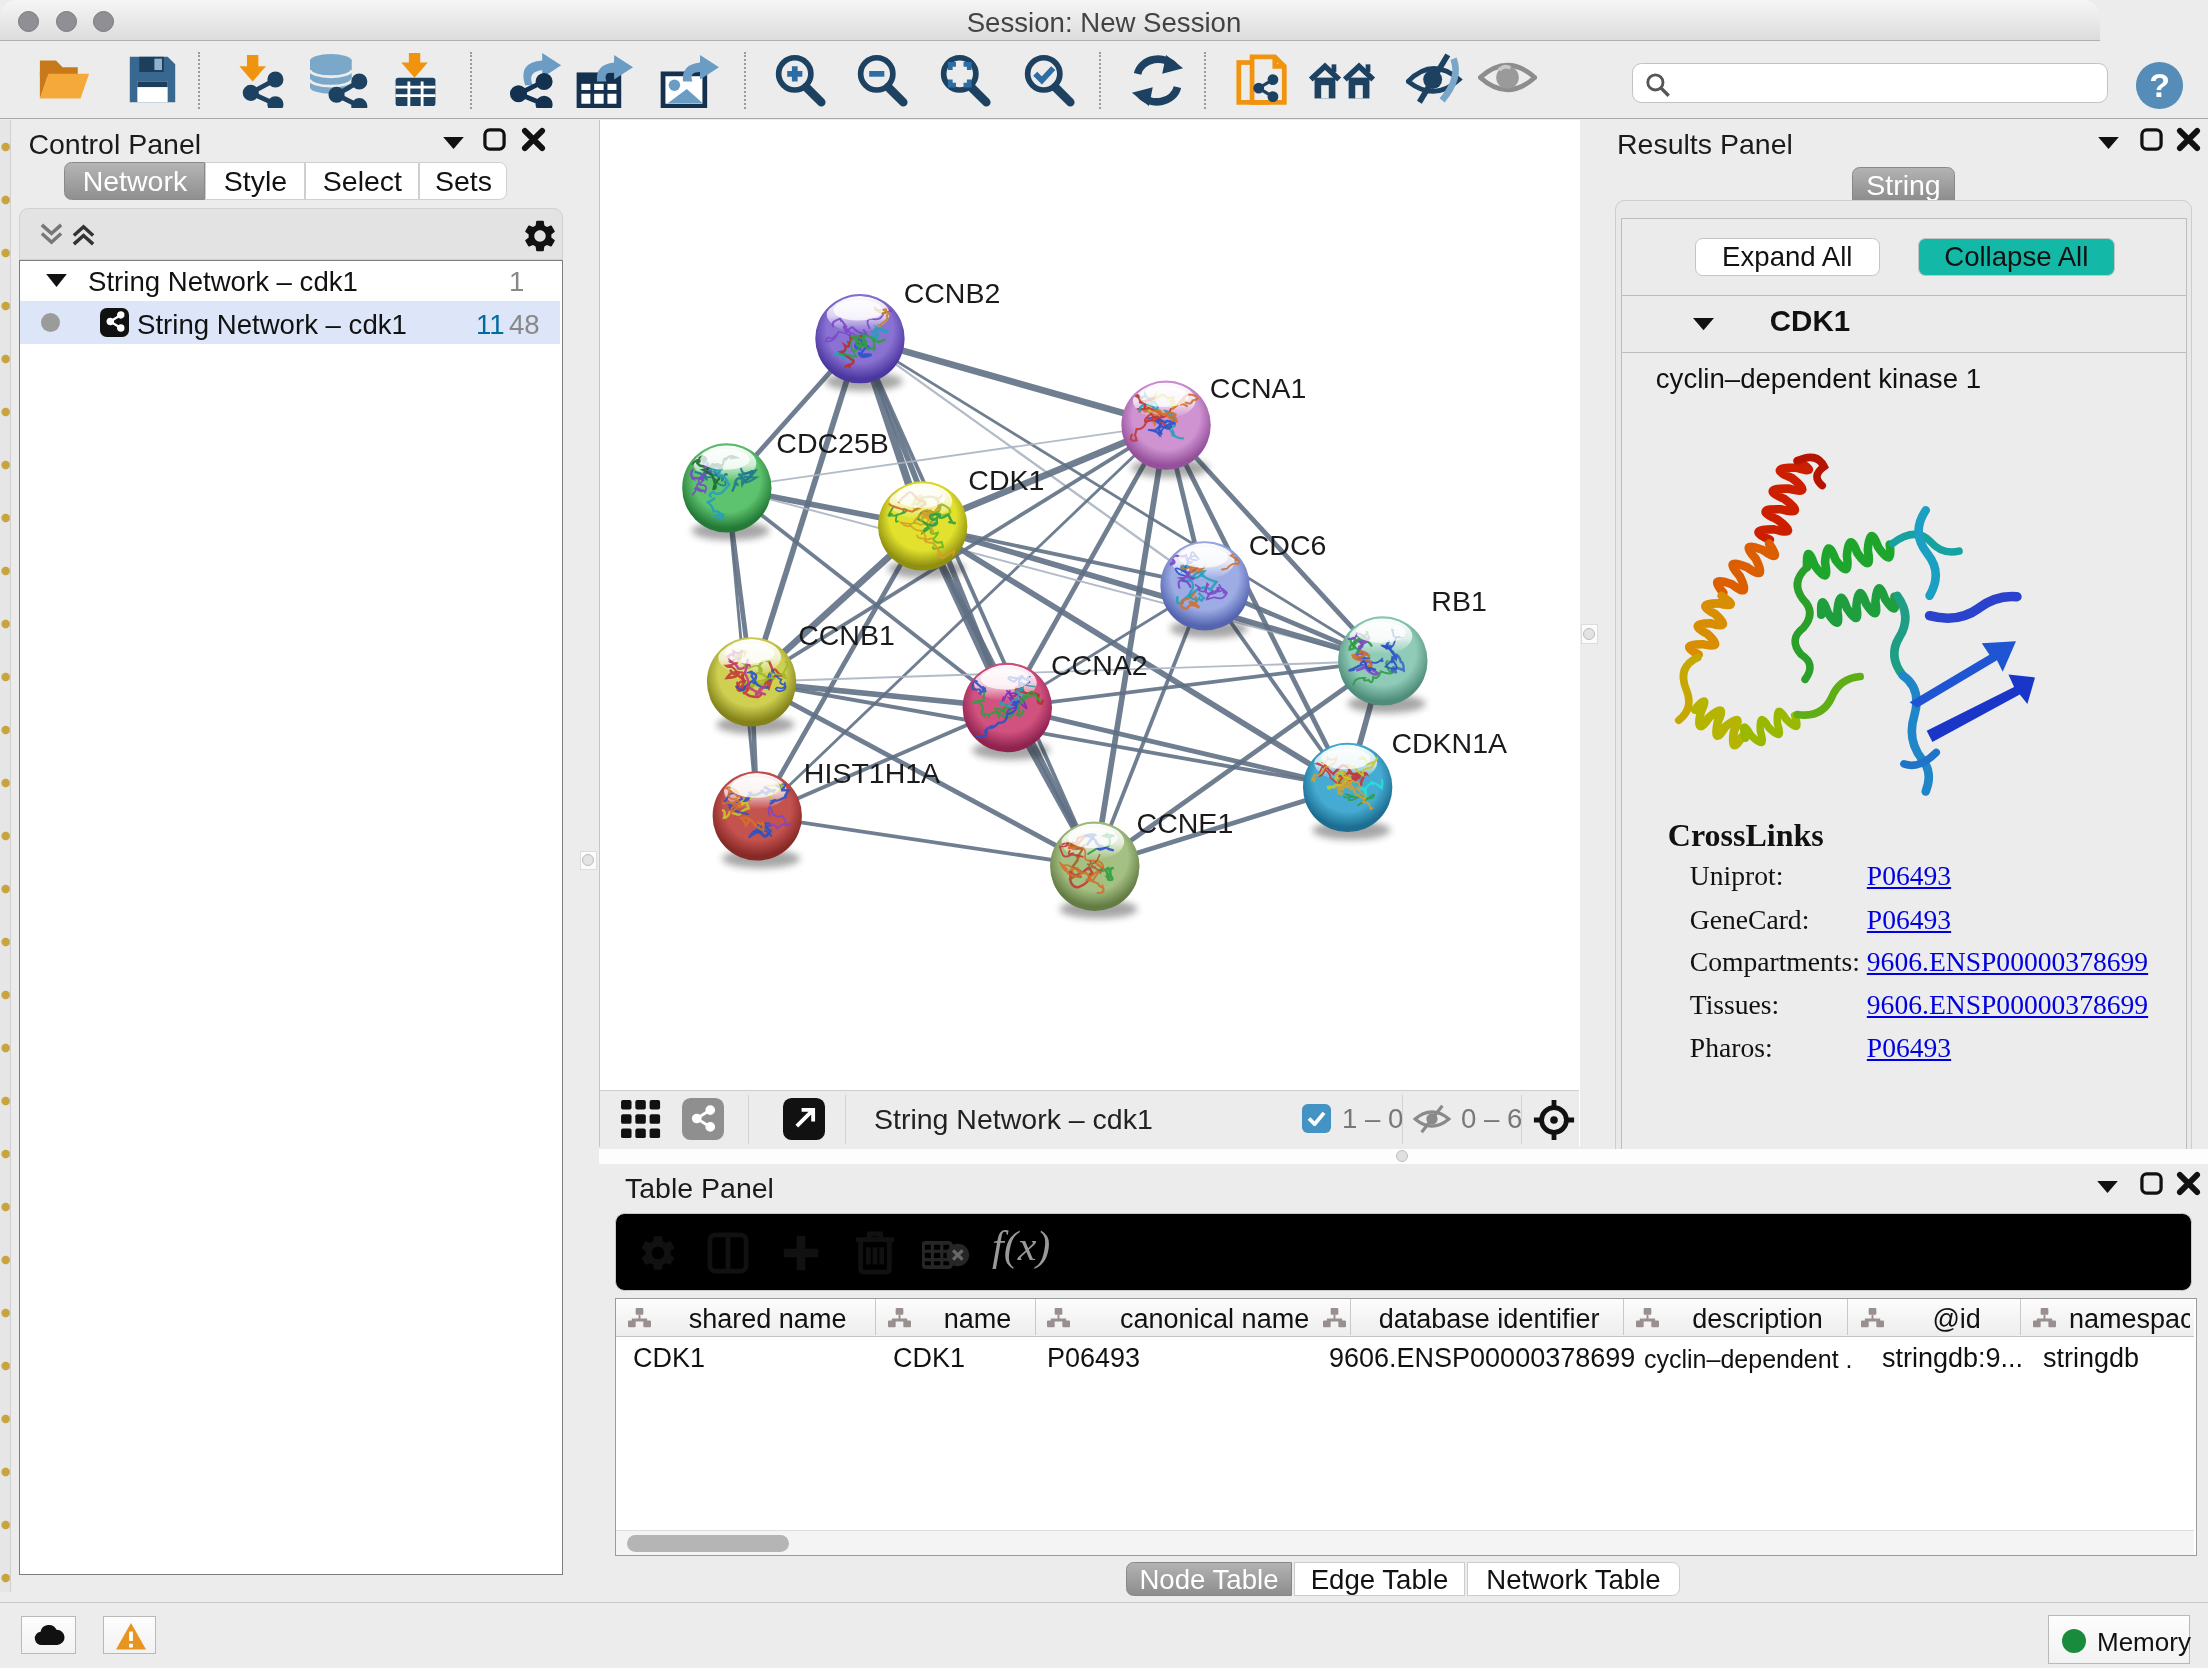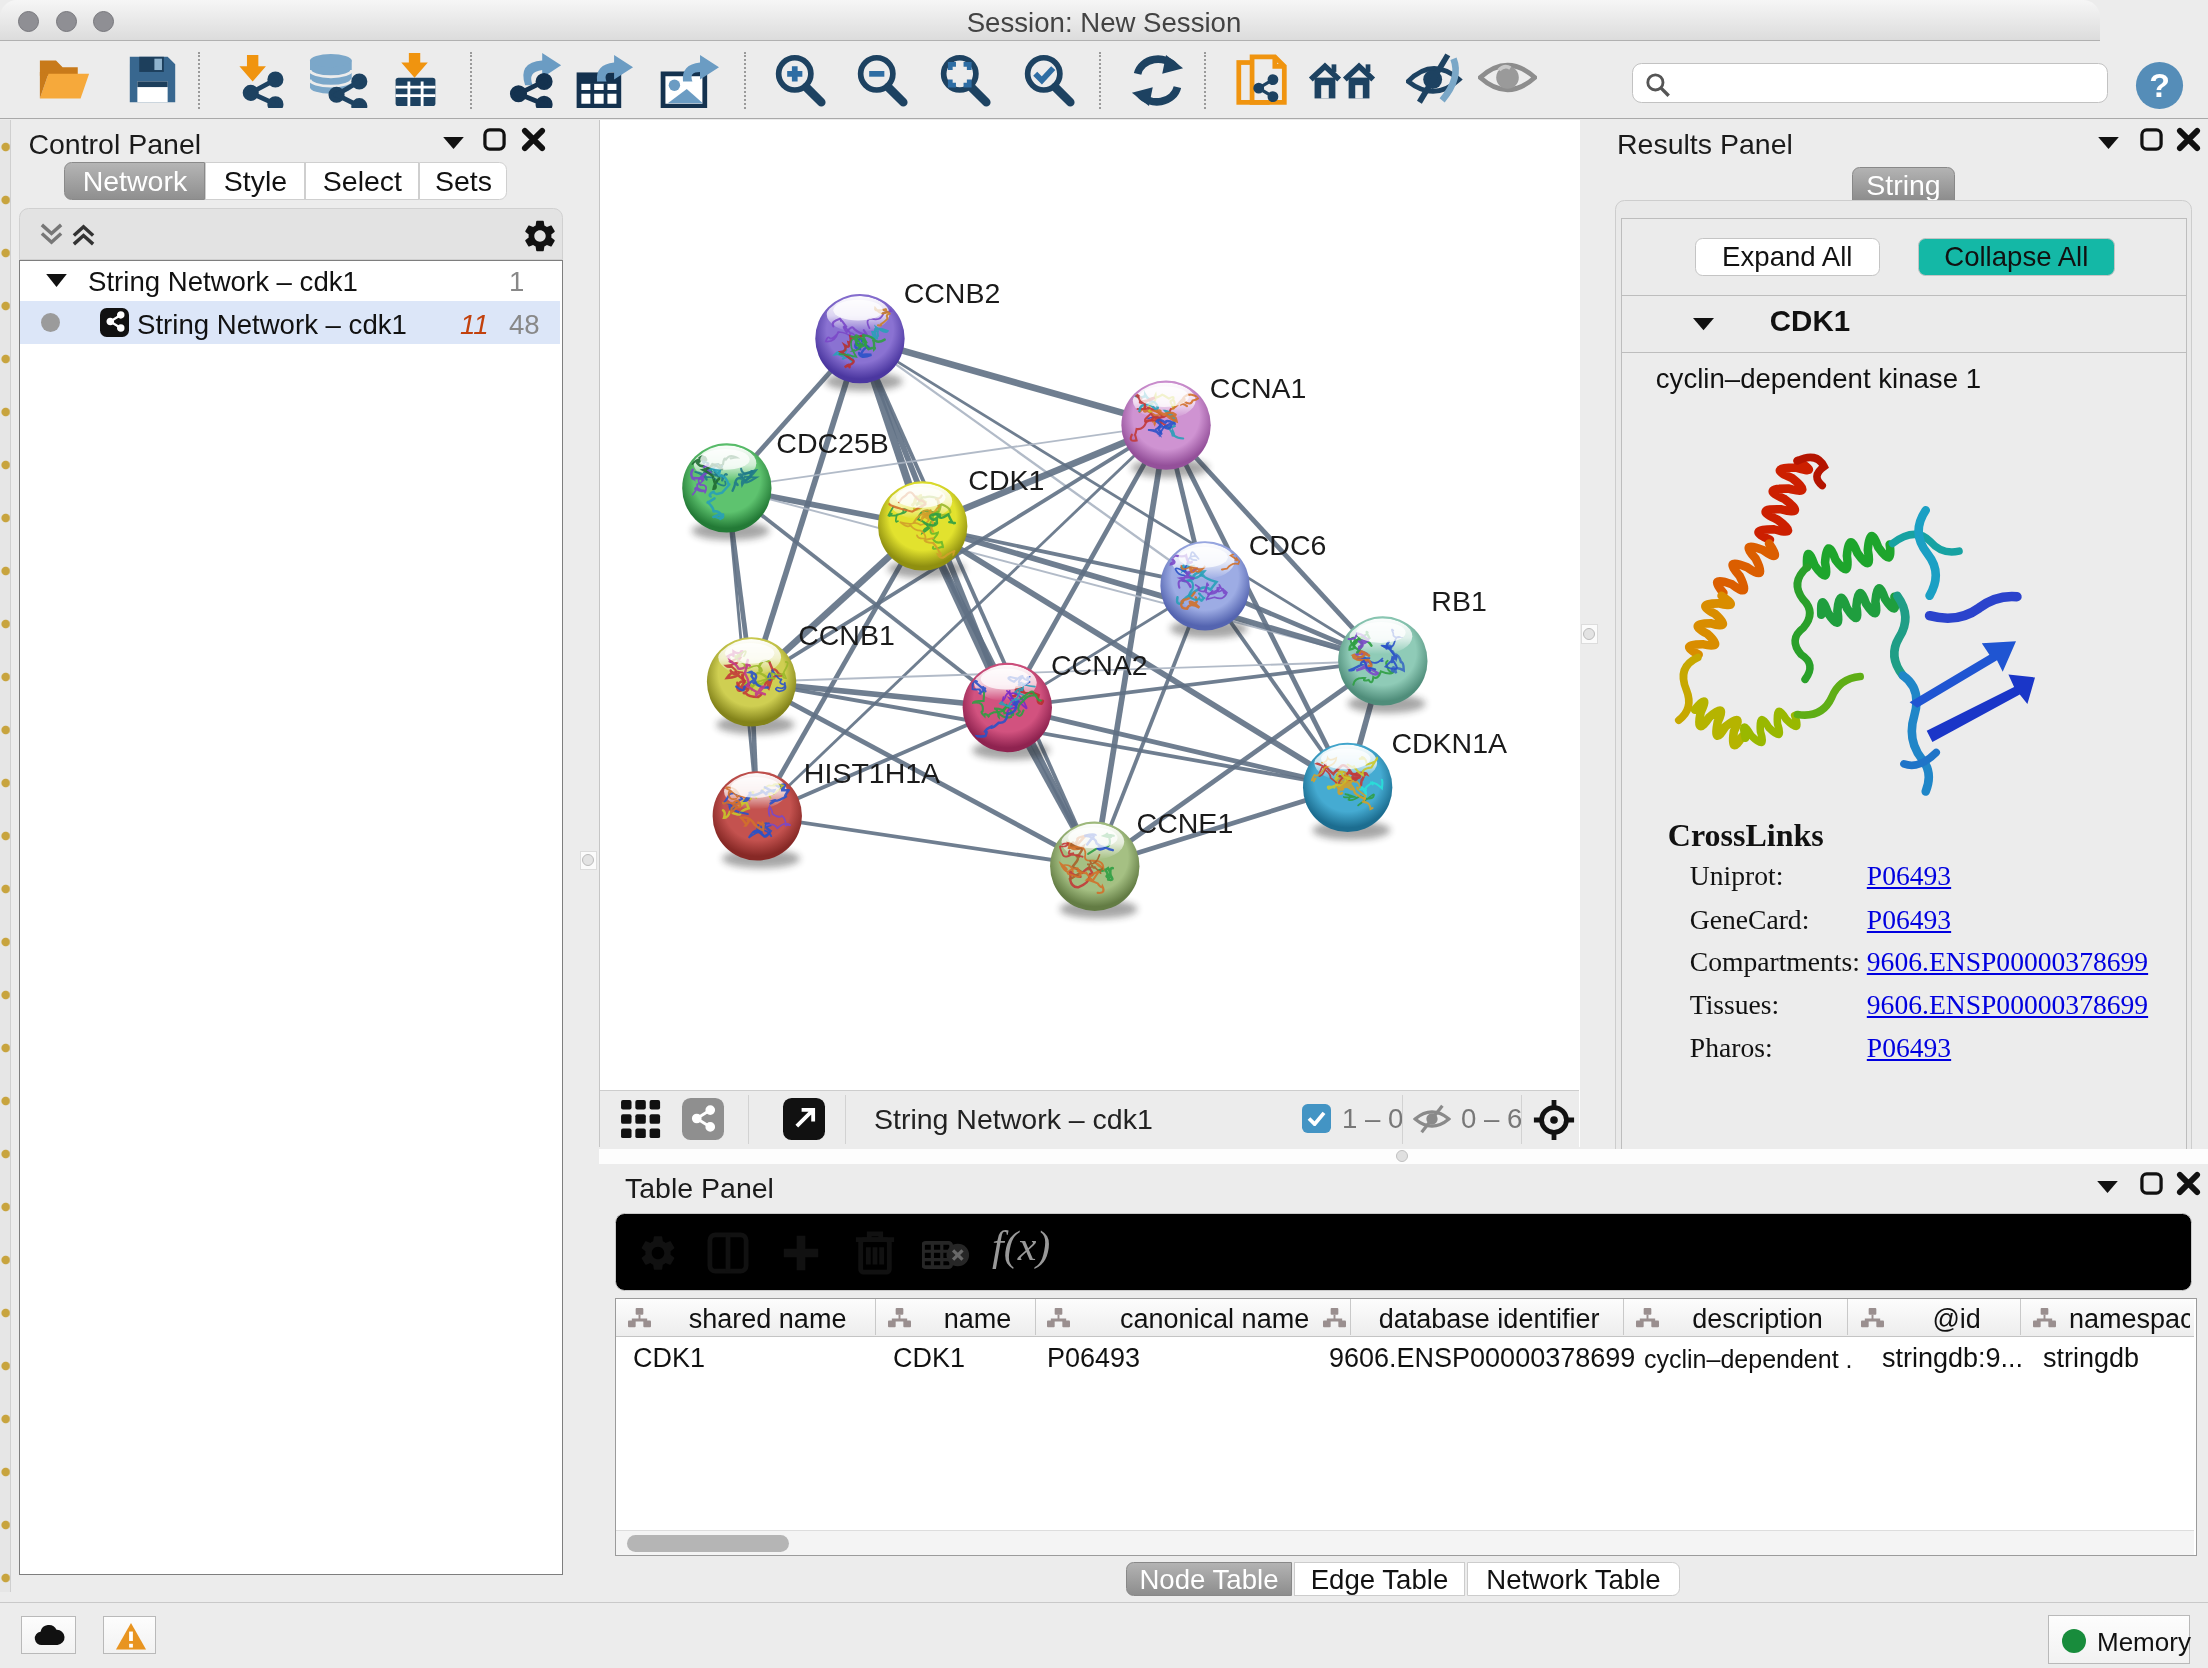--- a/index.html
+++ b/index.html
@@ -256,21 +256,21 @@
           <svg style="position:absolute;left:4.8px;top:3.8px" width="21" height="21" viewBox="0 0 24 24">
               <g fill="#fff" stroke="#fff" stroke-width="2.6">
                 <circle cx="18" cy="4.5" r="3"></circle>
                 <circle cx="6" cy="12" r="3"></circle>
                 <circle cx="18" cy="19.5" r="3"></circle>
                 <path d="M18 4.5 6 12 18 19.5" fill="none"></path>
               </g>
             </svg>
         </div>
         <div style="position:absolute;left:117px;top:7.6px;font-size:27.6px;color:#111;">String Network – cdk1</div>
-        <div style="position:absolute;left:440px;top:7.6px;font-size:27.6px;color:#c2410c;font-style:italic;">11</div>
+        <div style="position:absolute;left:456px;top:7.6px;font-size:27.6px;color:#0369a1;">11</div>
         <div style="position:absolute;left:489px;top:7.6px;font-size:27.6px;color:#888;">48</div>
       </div>
     </div>
   </div>
   <div id="netview">
       <svg width="981" height="1041" viewBox="0 0 1031 1095" style="position:absolute;left:0;top:0">
 <defs>
 <linearGradient id="gloss" x1="0" y1="0" x2="0" y2="1">
             <stop offset="0%" stop-color="#fff" stop-opacity="0.98"></stop>
             <stop offset="55%" stop-color="#fff" stop-opacity="0.7"></stop>

